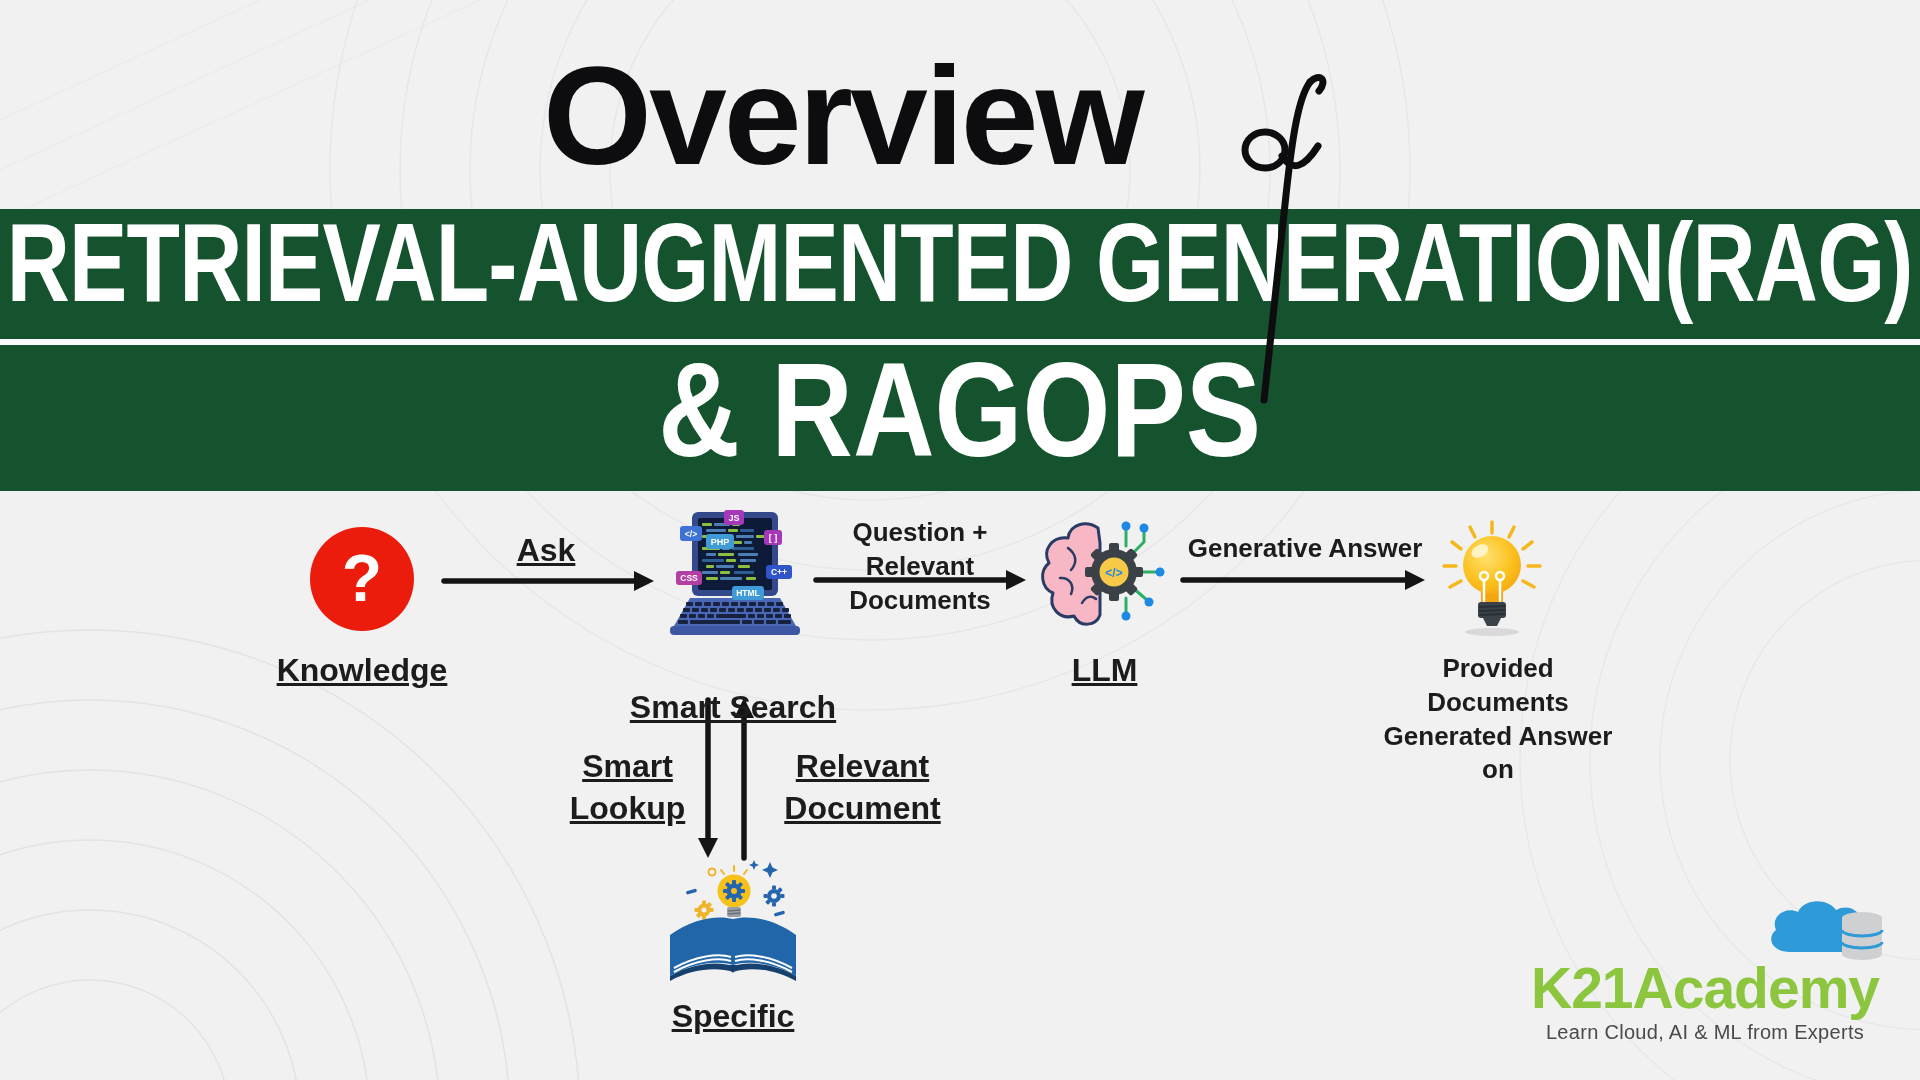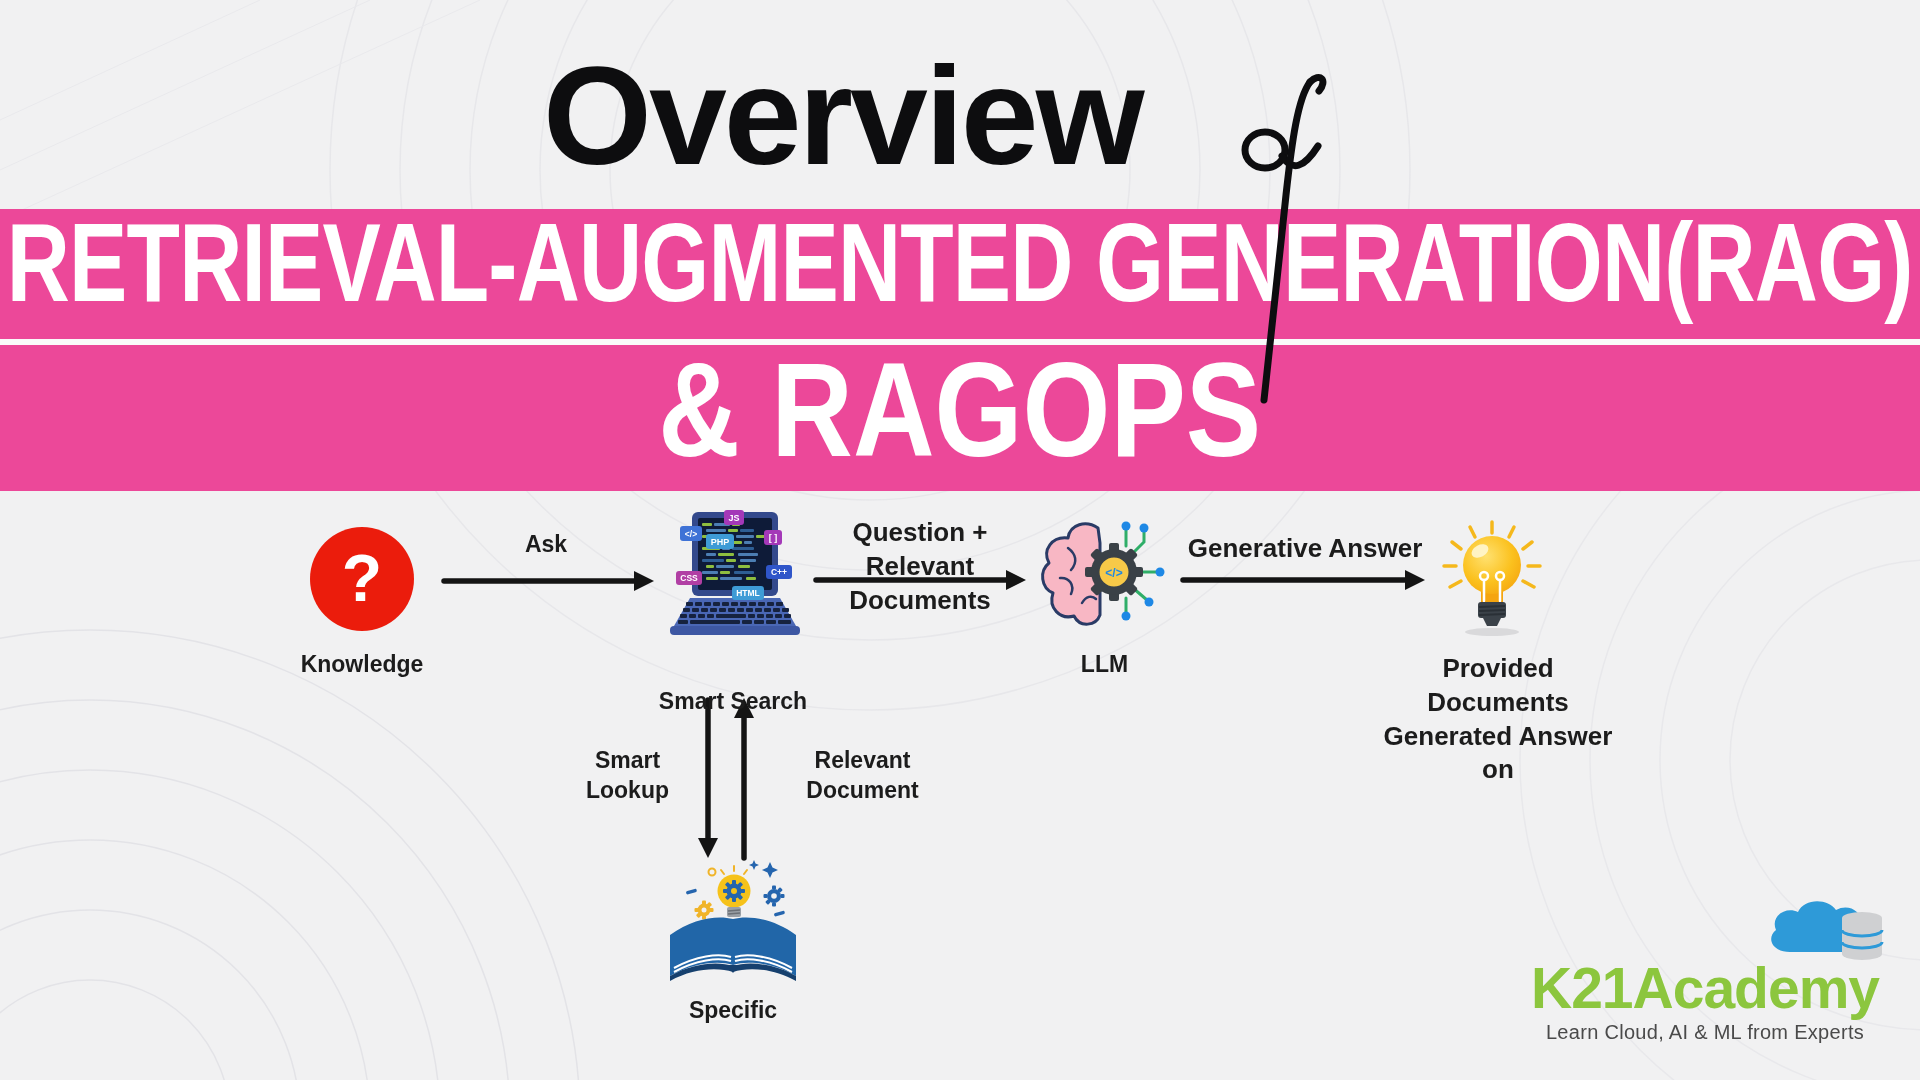--- a/index.html
+++ b/index.html
@@ -13,34 +13,34 @@
   
   #bg-decor{position:absolute;inset:0;z-index:0;}
   
   #title-main{
     left:543px;top:46px;z-index:30;
     font-size:140px;font-weight:bold;letter-spacing:-3px;line-height:1;
     color:#0d0d0f;white-space:nowrap;
   }
   #title-script-svg{left:1240px;top:50px;z-index:31;}
   
-  .banner{left:0;width:1920px;background:#ec4899;z-index:10;display:flex;align-items:center;justify-content:center;}
+  .banner{left:0;width:1920px;background:#14532d;z-index:10;display:flex;align-items:center;justify-content:center;}
   #banner-1{top:209px;height:130px;}
   #banner-2{top:345px;height:146px;justify-content:center;}
   #banner-gap{left:0;top:339px;width:1920px;height:6px;background:#fafafa;z-index:10;}
   .banner-text{
     color:#ffffff;font-weight:bold;white-space:nowrap;line-height:1;
   }
   #banner-text-1{font-size:112px;letter-spacing:-1px;transform:translateY(-11px) scaleX(0.78);}
   #banner-text-2{font-size:133px;letter-spacing:0px;transform:translateY(-8px) scaleX(0.85);}
   
   .flow-label{
     text-align:center;font-weight:600;color:#1c1c1c;z-index:25;line-height:1.3;
   }
-  .fs27{font-size:23px;}
+  .fs27{font-size:32px;text-decoration:underline;}
   .fs26{font-size:26px;}
   #arrows{position:absolute;left:0;top:0;z-index:20;pointer-events:none;}
   .icon-abs{z-index:22;}
   
   #logo{left:1520px;top:888px;width:370px;height:170px;z-index:25;text-align:center;}
   #logo-name{
     font-size:57px;font-weight:bold;color:#8CC63E;letter-spacing:-1px;line-height:1;
     margin-top:72px;white-space:nowrap;
   }
   #logo-tagline{font-size:20px;color:#4a4a4a;margin-top:4px;letter-spacing:0.3px;text-align:center;}

